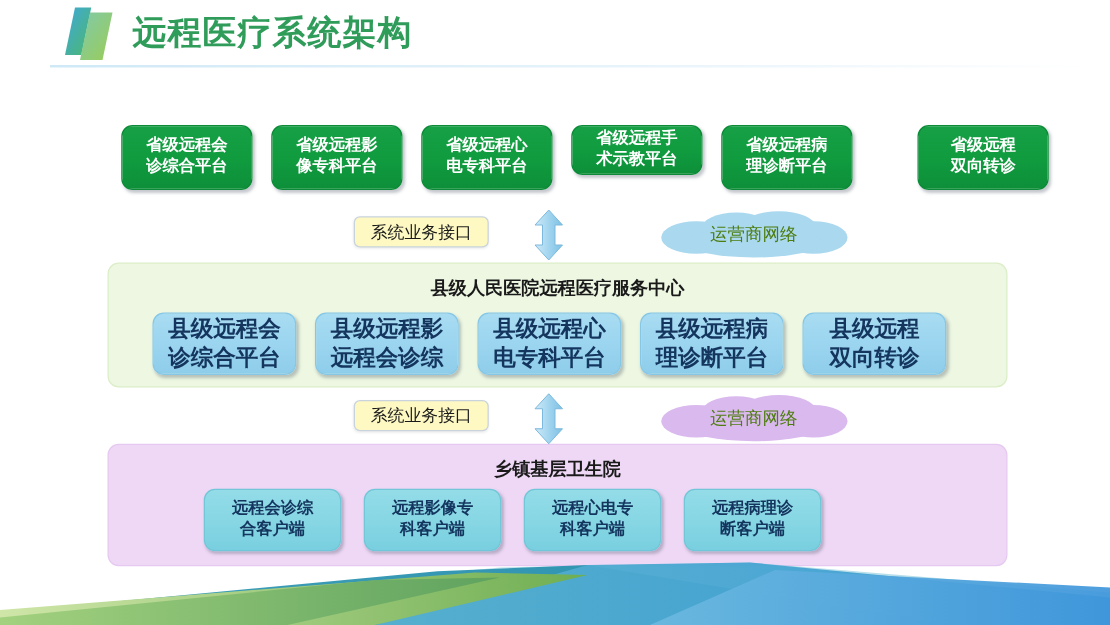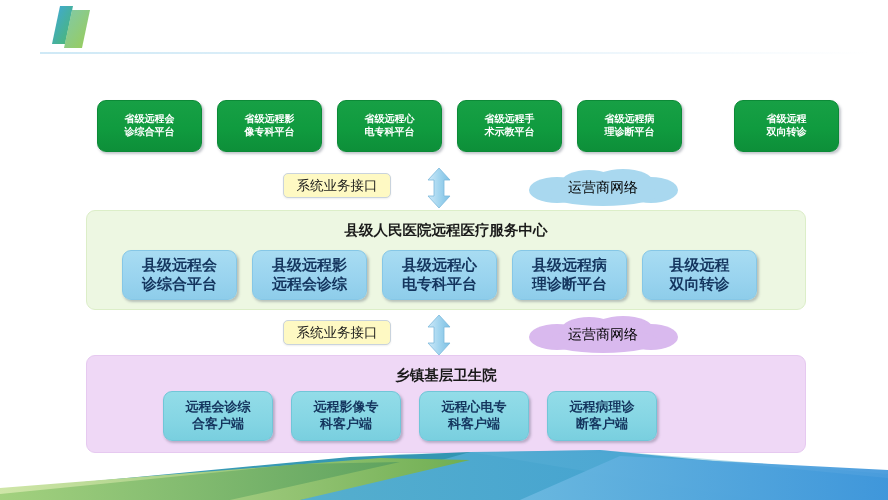--- a/index.html
+++ b/index.html
@@ -52,26 +52,26 @@
   .node{
     position:absolute;box-sizing:border-box;
     border-radius:9px;
     display:flex;align-items:center;justify-content:center;
     text-align:center;line-height:1.28;
     box-shadow:1.5px 2px 2.5px rgba(60,70,90,0.30);
     white-space:pre-line;
   }
   .node.green{
     background:linear-gradient(180deg,#17a045 0%,#109b3f 55%,#0d8f39 100%);
-    color:#ffffff;font-size:10px;font-weight:bold;
+    color:#ffffff;font-size:13px;font-weight:bold;
     border:1px solid #0c8a37;
   }
   .node.blue{
     background:linear-gradient(180deg,#a8dcf2 0%,#9ad4ef 55%,#8ecdea 100%);
-    color:#14355e;font-size:15px;font-weight:bold;
+    color:#14355e;font-size:18px;font-weight:bold;
     border:1px solid #86c7e6;
   }
   .node.cyan{
     background:linear-gradient(180deg,#93dce8 0%,#86d6e4 55%,#79cfdf 100%);
     color:#14355e;font-size:13px;font-weight:bold;
     border:1px solid #71c6d8;
   }
 
   
   .ellipsis{
@@ -85,21 +85,21 @@
     position:absolute;box-sizing:border-box;
     background:#fef9c3;border:1px solid #c9d3dd;border-radius:5px;
     display:flex;align-items:center;justify-content:center;
     font-size:13.5px;color:#1a1a1a;
     box-shadow:0 1px 2px rgba(0,0,0,0.07);
   }
   .dblarrow{position:absolute;}
   .cloud{
     position:absolute;
     display:flex;align-items:center;justify-content:center;
-    font-size:14px;color:#000000;font-weight:normal;
+    font-size:14px;color:#4d7c0f;font-weight:normal;
   }
   .cloud span{position:relative;z-index:2;}
   .cloud svg{position:absolute;left:0;top:0;z-index:1;}
 </style>
 </head>
 <body>
 
 <div id="stage">
 
   <div class="logo">
@@ -112,39 +112,40 @@
         <linearGradient id="lg2" x1="0" y1="0" x2="1" y2="1">
           <stop offset="0%" stop-color="#6fc2a0"></stop>
           <stop offset="100%" stop-color="#8dc63f"></stop>
         </linearGradient>
       </defs>
       <polygon points="14,2 27,2 19,40 6,40" fill="url(#lg1)"></polygon>
       <polygon points="26,6 44,6 36,44 18,44" fill="url(#lg2)" opacity="0.88"></polygon>
     </svg>
   </div>
 
+  <div class="title">远程医疗系统架构</div>
   <div class="title-rule"></div>
 
 
   <div class="panel county">
     <div class="panel-title">县级人民医院远程医疗服务中心</div>
   </div>
 
   <div class="panel town">
     <div class="panel-title">乡镇基层卫生院</div>
   </div>
 
   <div id="nodes-host">
       <div class="node green" style="left: 97px; top: 100px; width: 105px; height: 52px;">省级远程会
 诊综合平台</div>
       <div class="node green" style="left: 217px; top: 100px; width: 105px; height: 52px;">省级远程影
 像专科平台</div>
       <div class="node green" style="left: 337px; top: 100px; width: 105px; height: 52px;">省级远程心
 电专科平台</div>
-      <div class="node green" style="left: 457px; top: 100px; width: 105px; height: 52px;">省级远程手
+      <div class="node green" style="left: 457px; top: 100px; width: 105px; height: 40px;">省级远程手
 术示教平台</div>
       <div class="node green" style="left: 577px; top: 100px; width: 105px; height: 52px;">省级远程病
 理诊断平台</div>
       <div class="ellipsis" style="left: 697px; top: 123px; width: 37px; height: 6px;">
         <i></i>
         <i></i>
         <i></i>
         <i></i>
         <i></i>
         <i></i>

